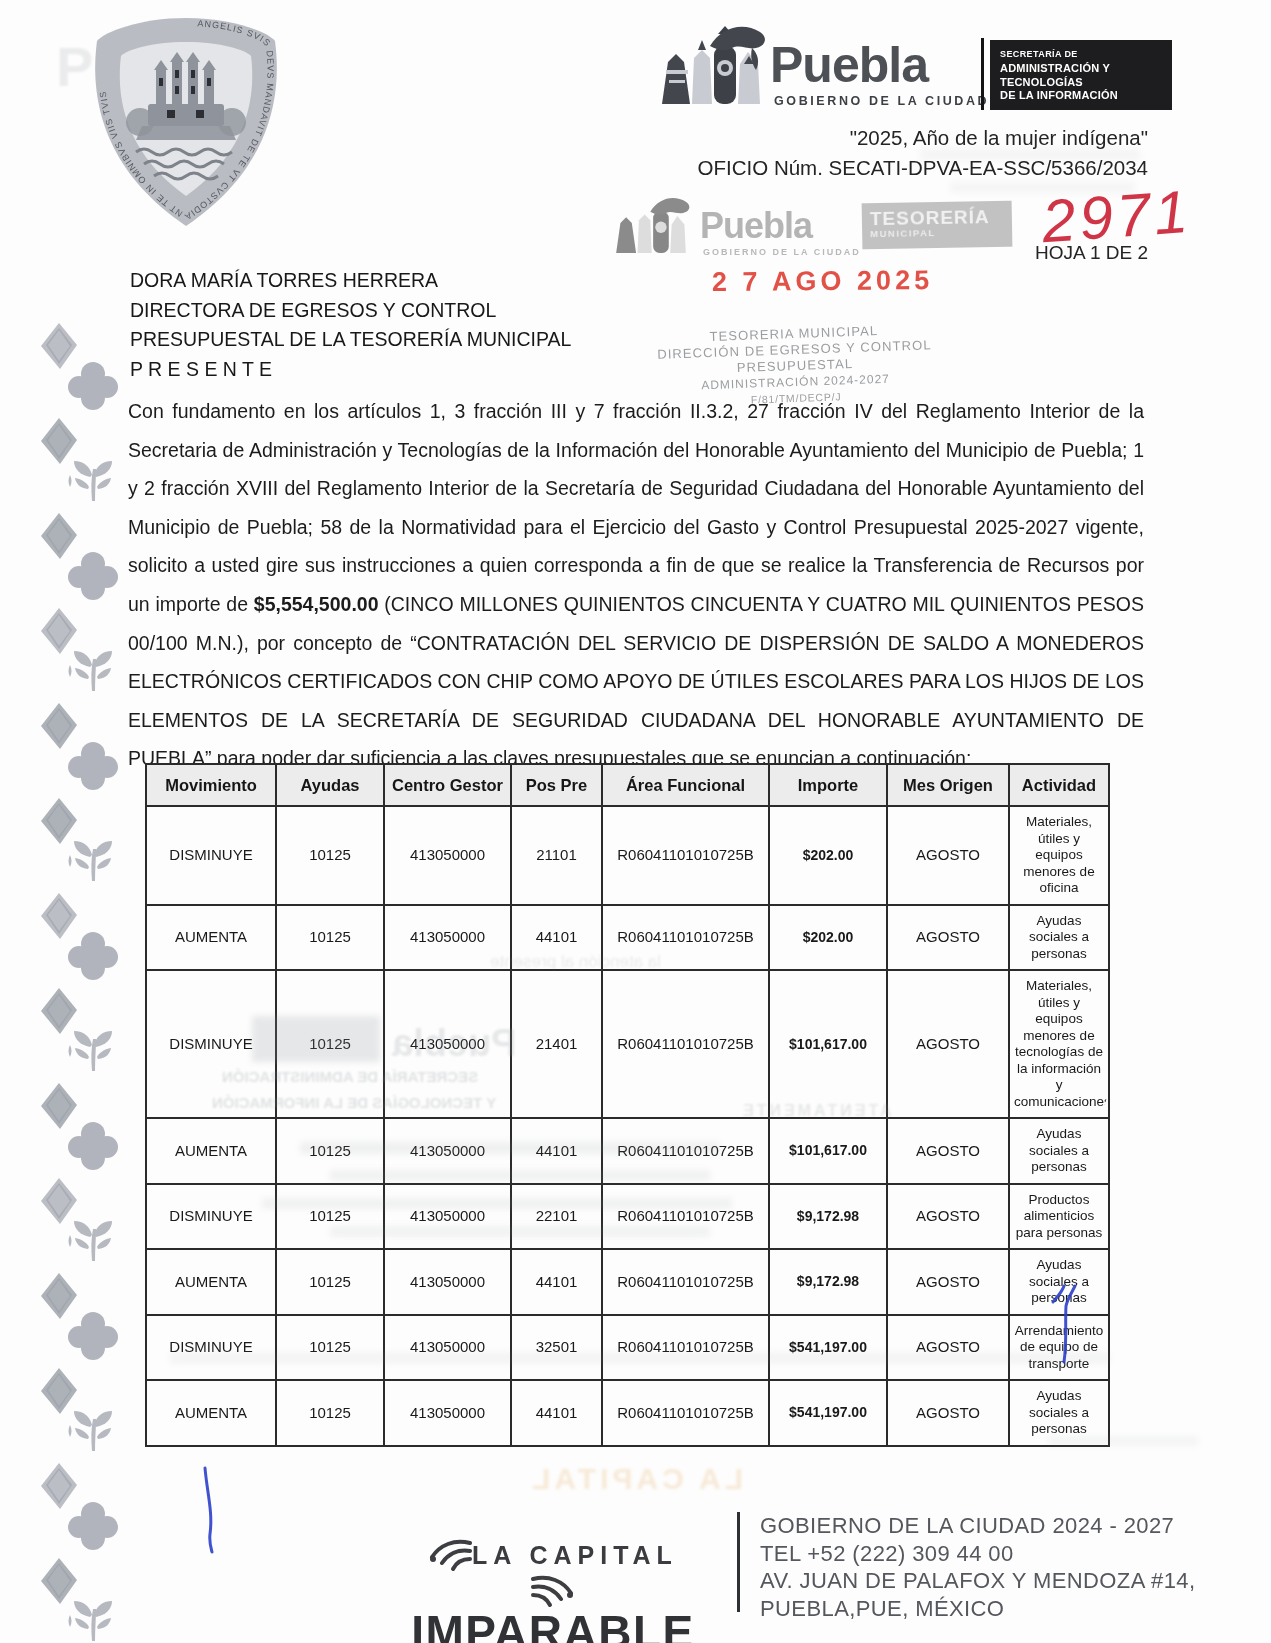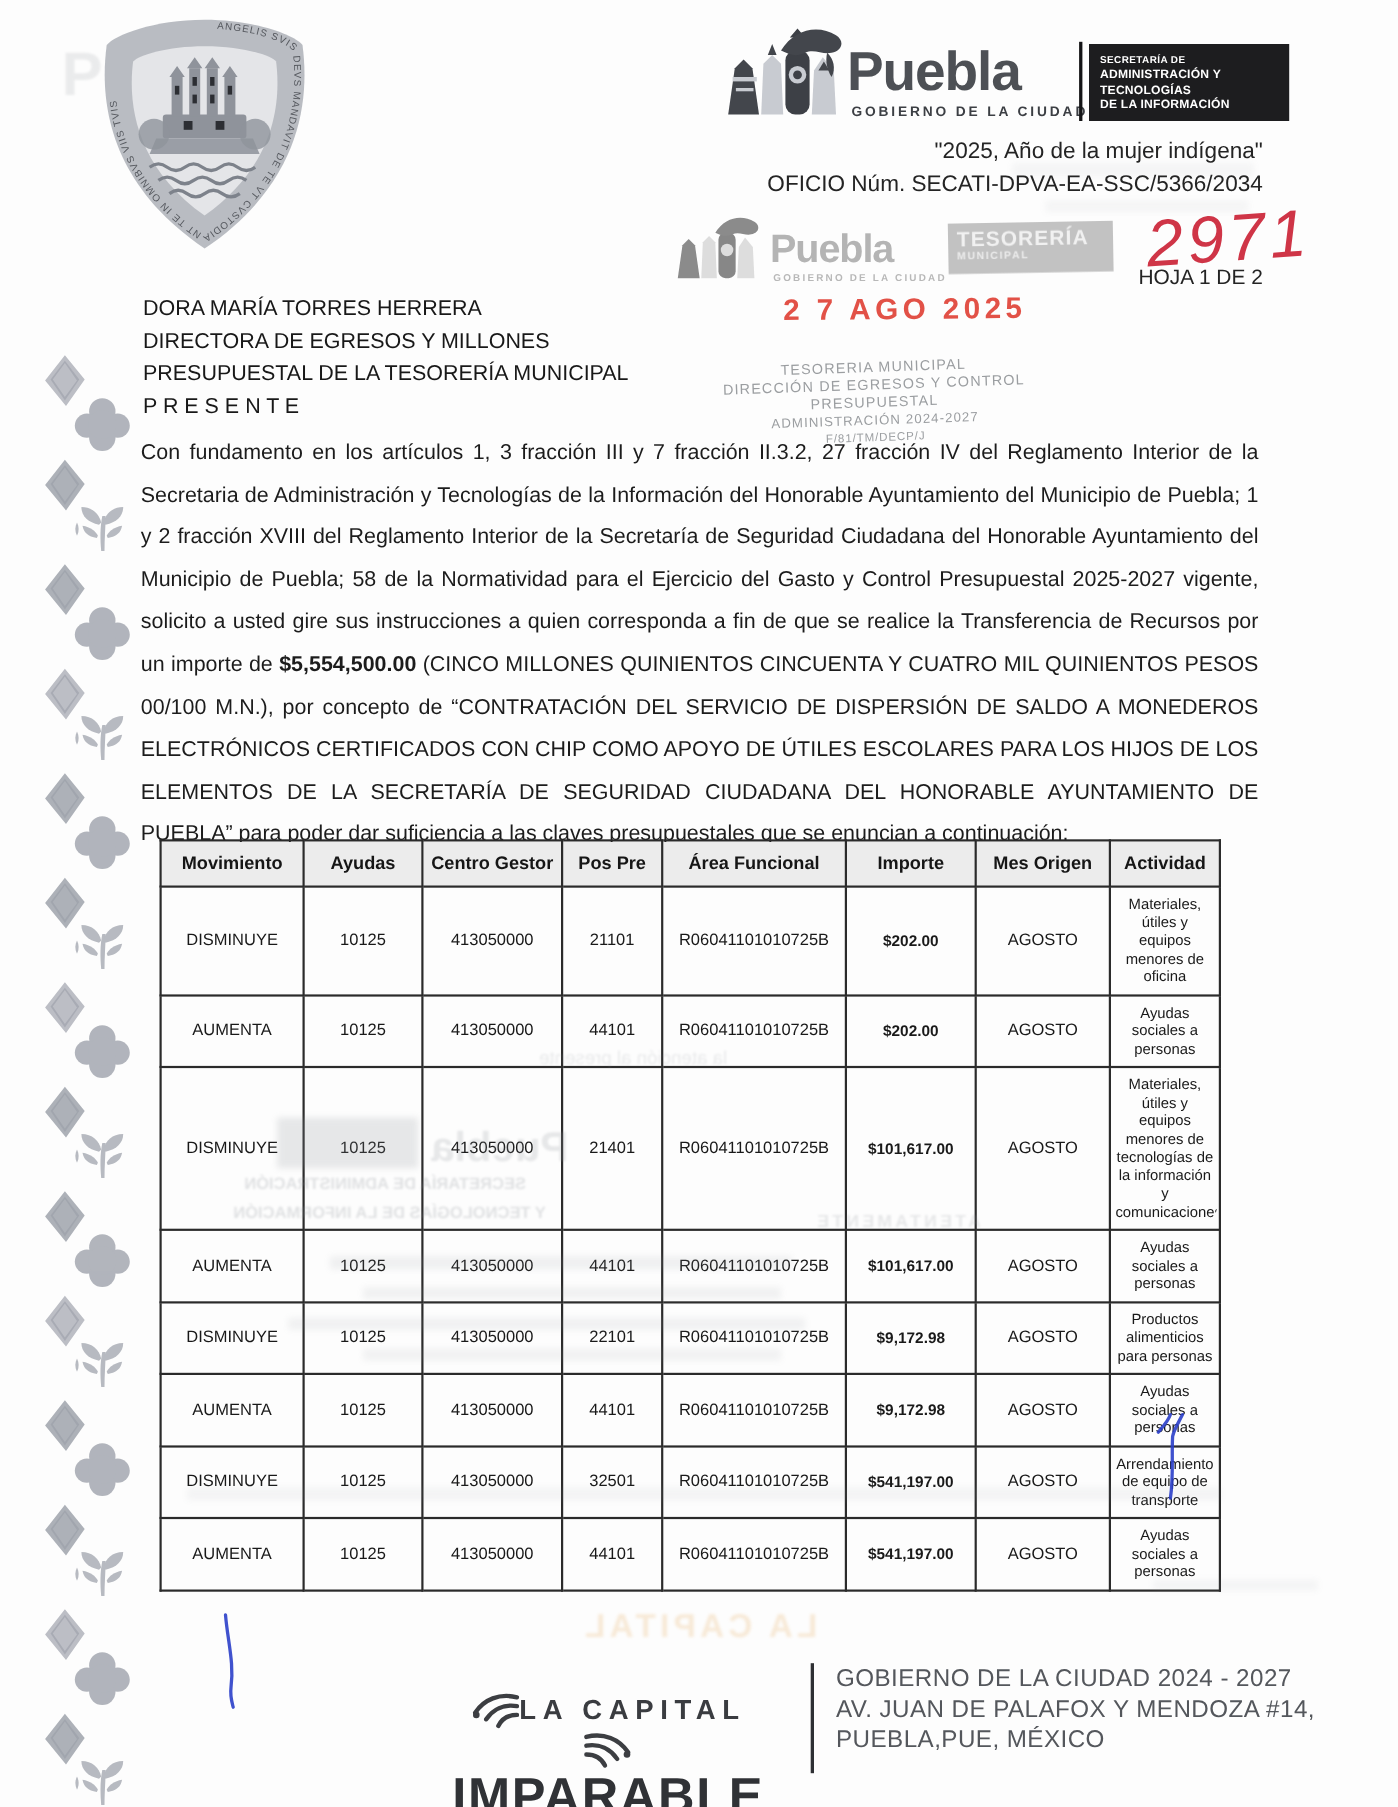--- a/index.html
+++ b/index.html
@@ -363,21 +363,21 @@
 <div class="abs" id="office-stamp">
   <div class="l">TESORERIA MUNICIPAL</div>
   <div class="l">DIRECCIÓN DE EGRESOS Y CONTROL</div>
   <div class="l">PRESUPUESTAL</div>
   <div class="s">ADMINISTRACIÓN 2024-2027</div>
   <div class="xs">F/81/TM/DECP/J</div>
 </div>
 
 <div class="abs" id="recipient">
   <div>DORA MARÍA TORRES HERRERA</div>
-  <div>DIRECTORA DE EGRESOS Y MILLONES</div>
+  <div>DIRECTORA DE EGRESOS Y CONTROL</div>
   <div>PRESUPUESTAL DE LA TESORERÍA MUNICIPAL</div>
   <div>P R E S E N T E</div>
 </div>
 
 <div class="abs" id="body-par"><span>Con fundamento en los artículos 1, 3 fracción III y 7 fracción II.3.2, 27 fracción IV del Reglamento Interior de la Secretaria de Administración y Tecnologías de la Información del Honorable Ayuntamiento del Municipio de Puebla; 1 y 2 fracción XVIII del Reglamento Interior de la Secretaría de Seguridad Ciudadana del Honorable Ayuntamiento del Municipio de Puebla; 58 de la Normatividad para el Ejercicio del Gasto y Control Presupuestal 2025-2027 vigente, solicito a usted gire sus instrucciones a quien corresponda a fin de que se realice la Transferencia de Recursos por un importe de </span><span class="b">$5,554,500.00</span><span> (CINCO MILLONES QUINIENTOS CINCUENTA Y CUATRO MIL QUINIENTOS PESOS 00/100 M.N.), por concepto de “CONTRATACIÓN DEL SERVICIO  DE DISPERSIÓN DE SALDO A MONEDEROS ELECTRÓNICOS CERTIFICADOS CON CHIP COMO APOYO DE ÚTILES ESCOLARES PARA LOS HIJOS DE LOS ELEMENTOS DE LA SECRETARÍA DE SEGURIDAD CIUDADANA DEL HONORABLE AYUNTAMIENTO DE PUEBLA” para poder dar suficiencia a las claves presupuestales que se enuncian a continuación:</span></div>
 
 <div class="abs" id="tbl-wrap">
   <table>
       <colgroup>
         <col style="width: 130px;">
@@ -524,15 +524,16 @@
         <path d="M42,22 C34,22 28,26 25,32"></path>
       </g>
       <circle cx="5" cy="22" r="3" fill="#3c3e42"></circle>
     </svg>
   </div>
   <div id="ftr-l2">IMPARABLE</div>
 </div>
 <div class="abs" id="ftr-divider"></div>
 <div class="abs" id="ftr-contact">
   <div>GOBIERNO DE LA CIUDAD 2024 - 2027</div>
+  <div>TEL +52 (222) 309 44 00</div>
   <div>AV. JUAN DE PALAFOX Y MENDOZA #14,</div>
   <div>PUEBLA,PUE, MÉXICO</div>
 </div>
 
 </body></html>

